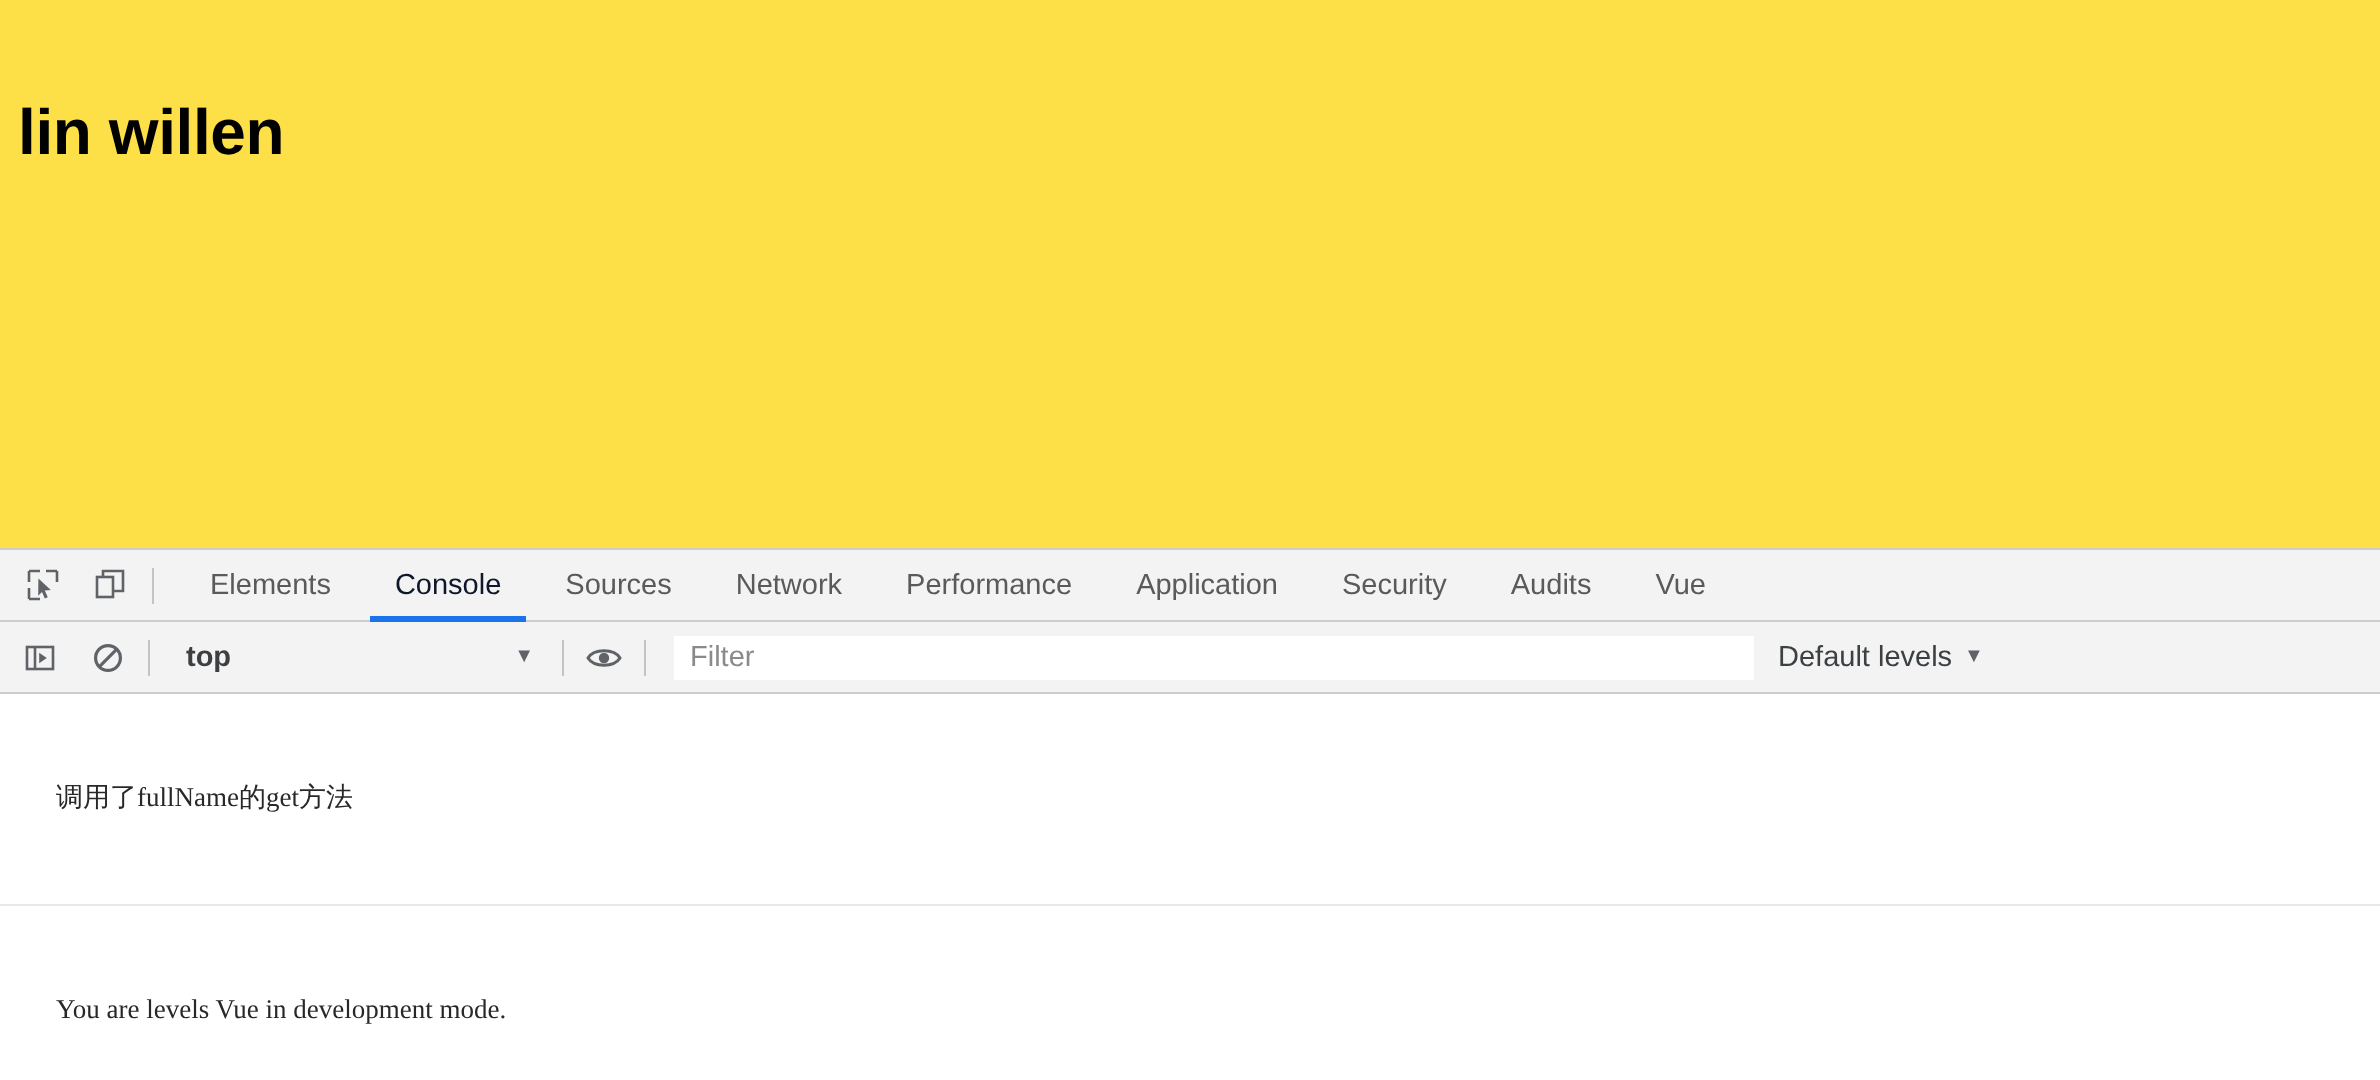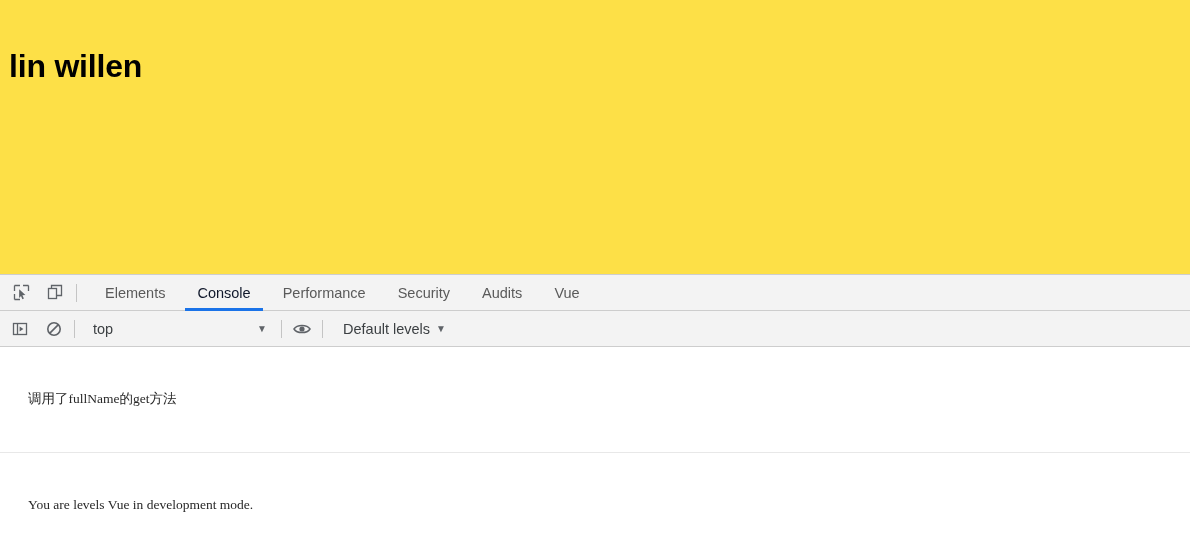--- a/index.html
+++ b/index.html
@@ -130,20 +130,21 @@
     width: 190px;
     height: 24px;
     padding-left: 10px;
     box-sizing: border-box;
     flex: 0 0 auto;
   }
   #context-label {
     font-size: 14.5px;
     color: #3c4043;
     flex: 1 1 auto;
+    font-weight: bold;
   }
   .caret {
     font-size: 10px;
     color: #5f6368;
     margin-right: 6px;
   }
   #filter-input {
     flex: 0 0 auto;
     width: 540px;
     height: 22px;
@@ -209,21 +210,30 @@
     <div class="vsep"></div>
 
     <div id="tabs">
       <div class="tab">
         <span>Elements</span>
       </div>
       <div class="tab active">
         <span>Console</span>
       </div>
       <div class="tab">
+        <span>Sources</span>
+      </div>
+      <div class="tab">
+        <span>Network</span>
+      </div>
+      <div class="tab">
         <span>Performance</span>
+      </div>
+      <div class="tab">
+        <span>Application</span>
       </div>
       <div class="tab">
         <span>Security</span>
       </div>
       <div class="tab">
         <span>Audits</span>
       </div>
       <div class="tab">
         <span>Vue</span>
       </div>
@@ -253,20 +263,21 @@
     <div class="vsep"></div>
 
     <div class="fb-icon">
       <svg width="18" height="14" viewBox="0 0 18 14">
         <path d="M1 7 C4 2.2, 14 2.2, 17 7 C14 11.8, 4 11.8, 1 7 Z" fill="none" stroke="#5f6368" stroke-width="1.5"></path>
         <circle cx="9" cy="7" r="2.6" fill="#5f6368"></circle>
       </svg>
     </div>
     <div class="vsep"></div>
 
+    <input id="filter-input" type="text" placeholder="Filter" style="">
 
     <div id="levels">
       <span>Default levels</span>
       <span class="caret">▼</span>
     </div>
   </div>
 
   <div id="console-messages">
 
     <div class="msg">

